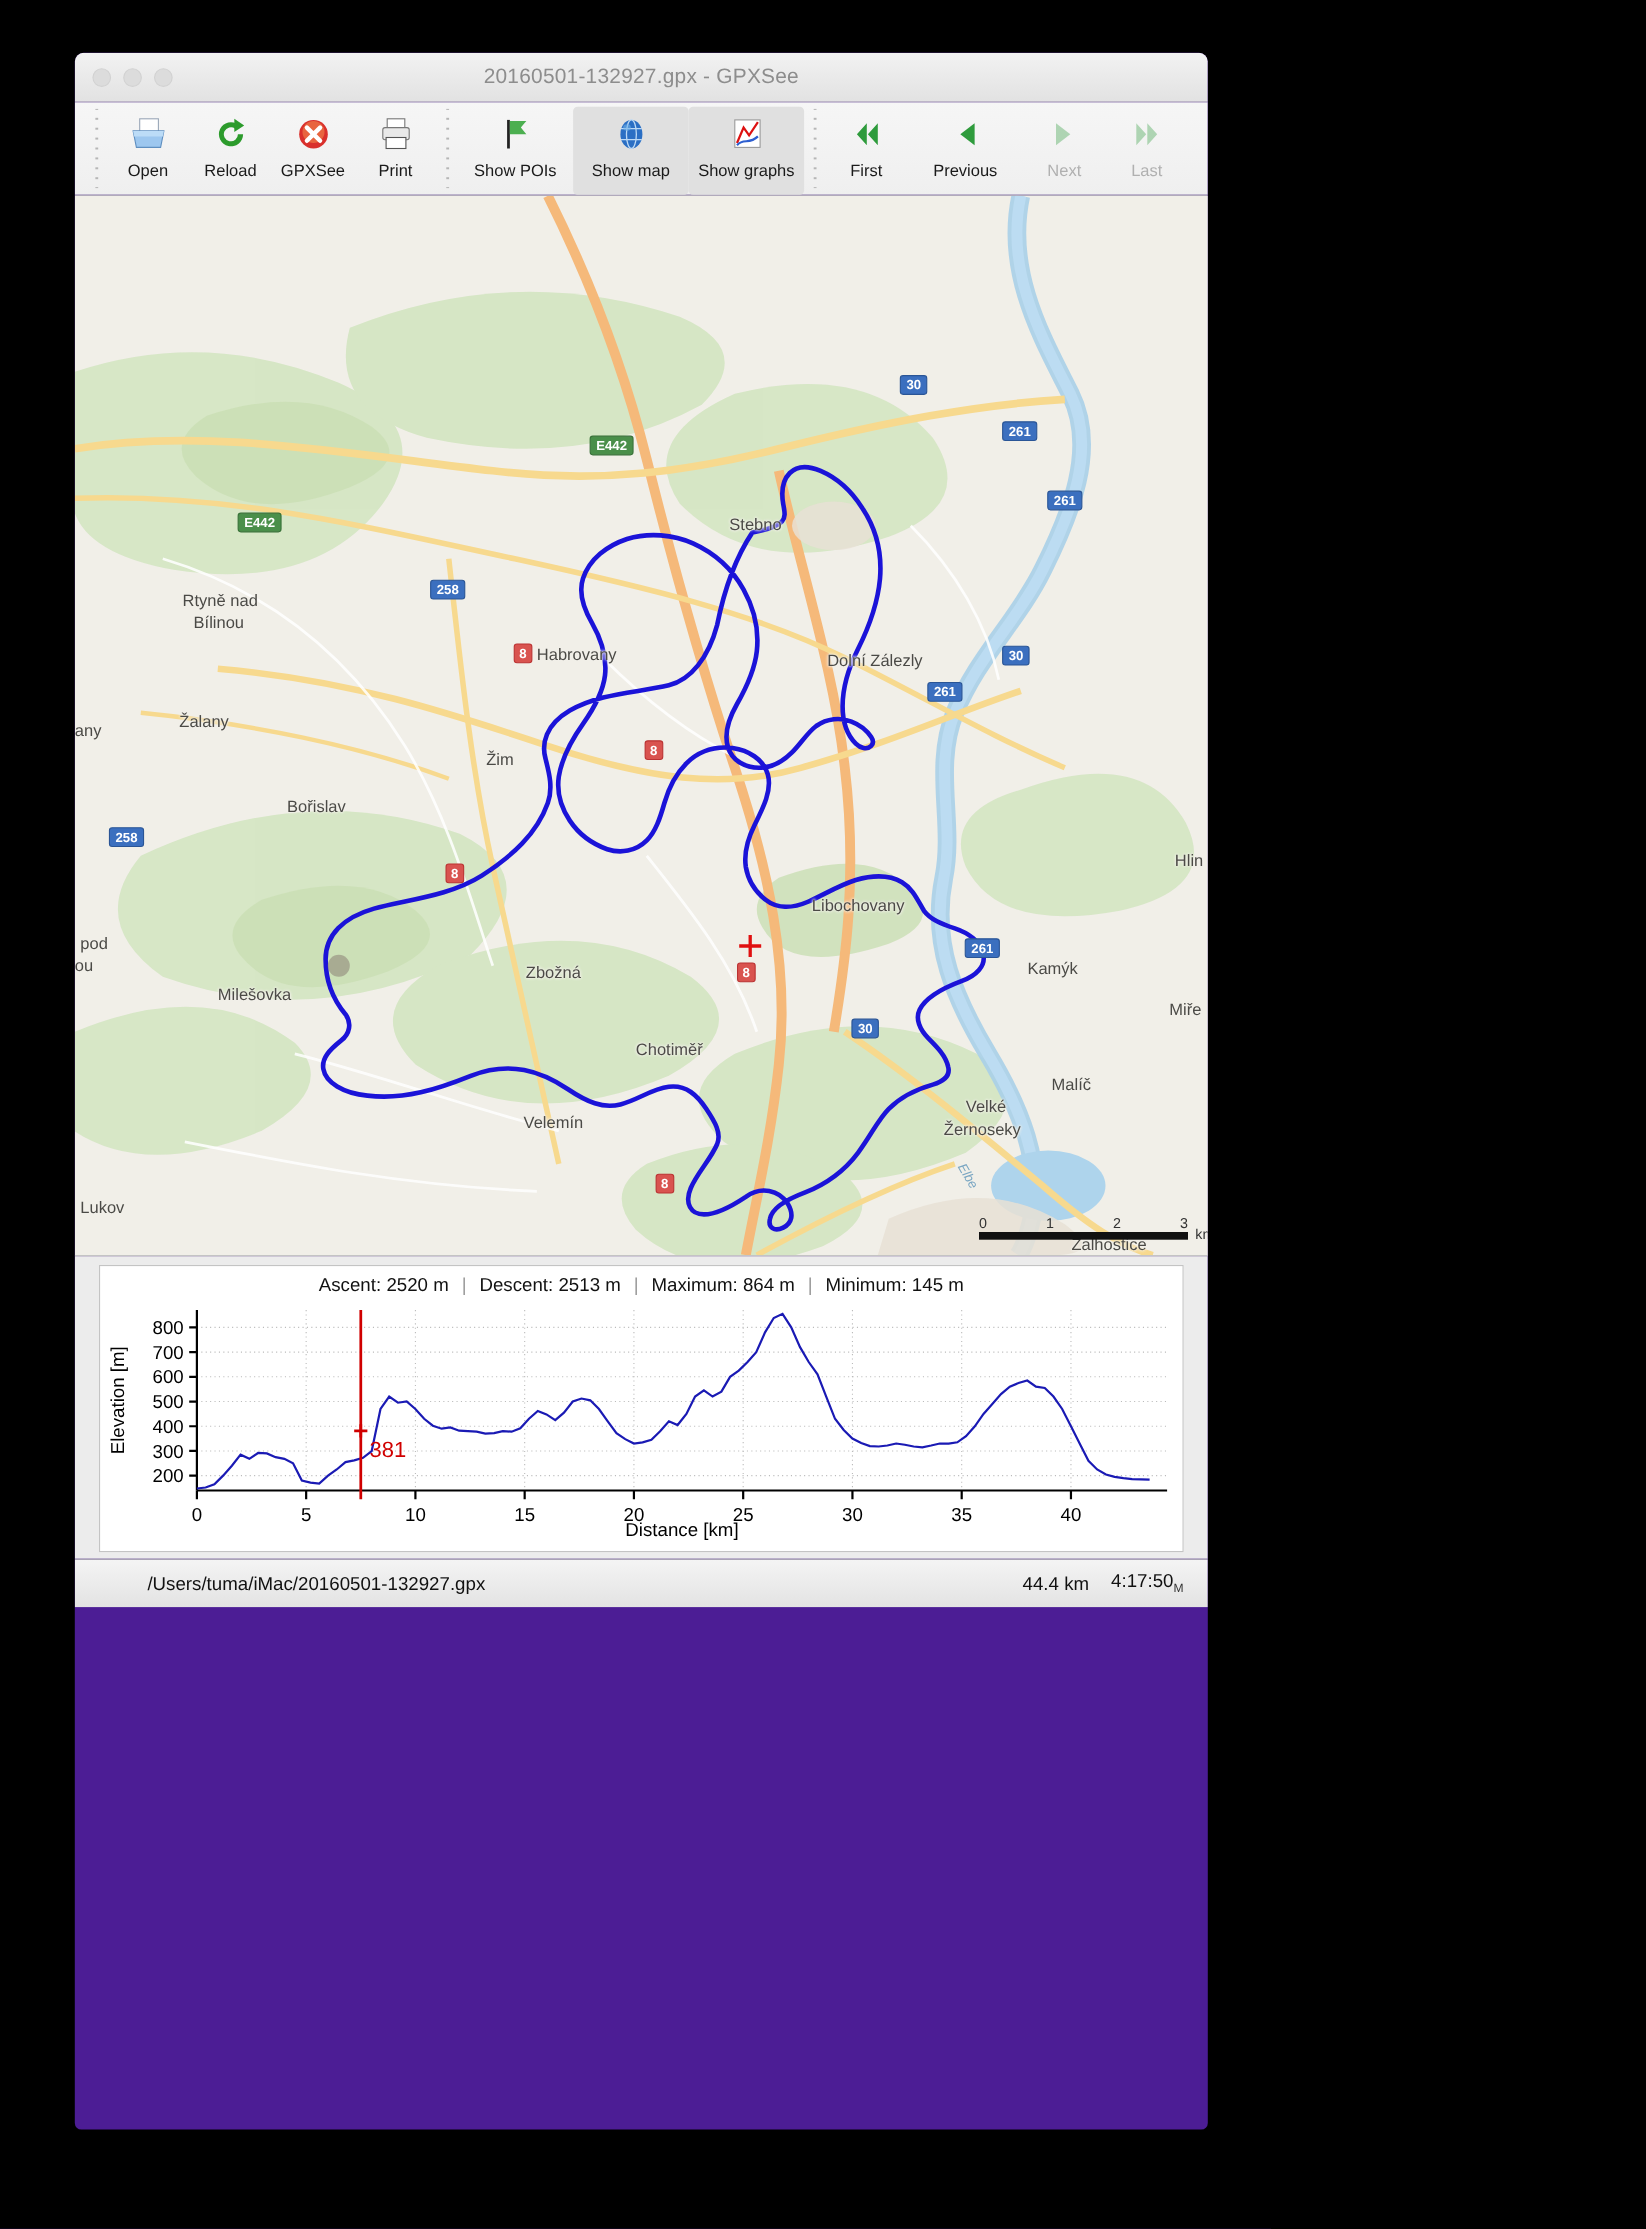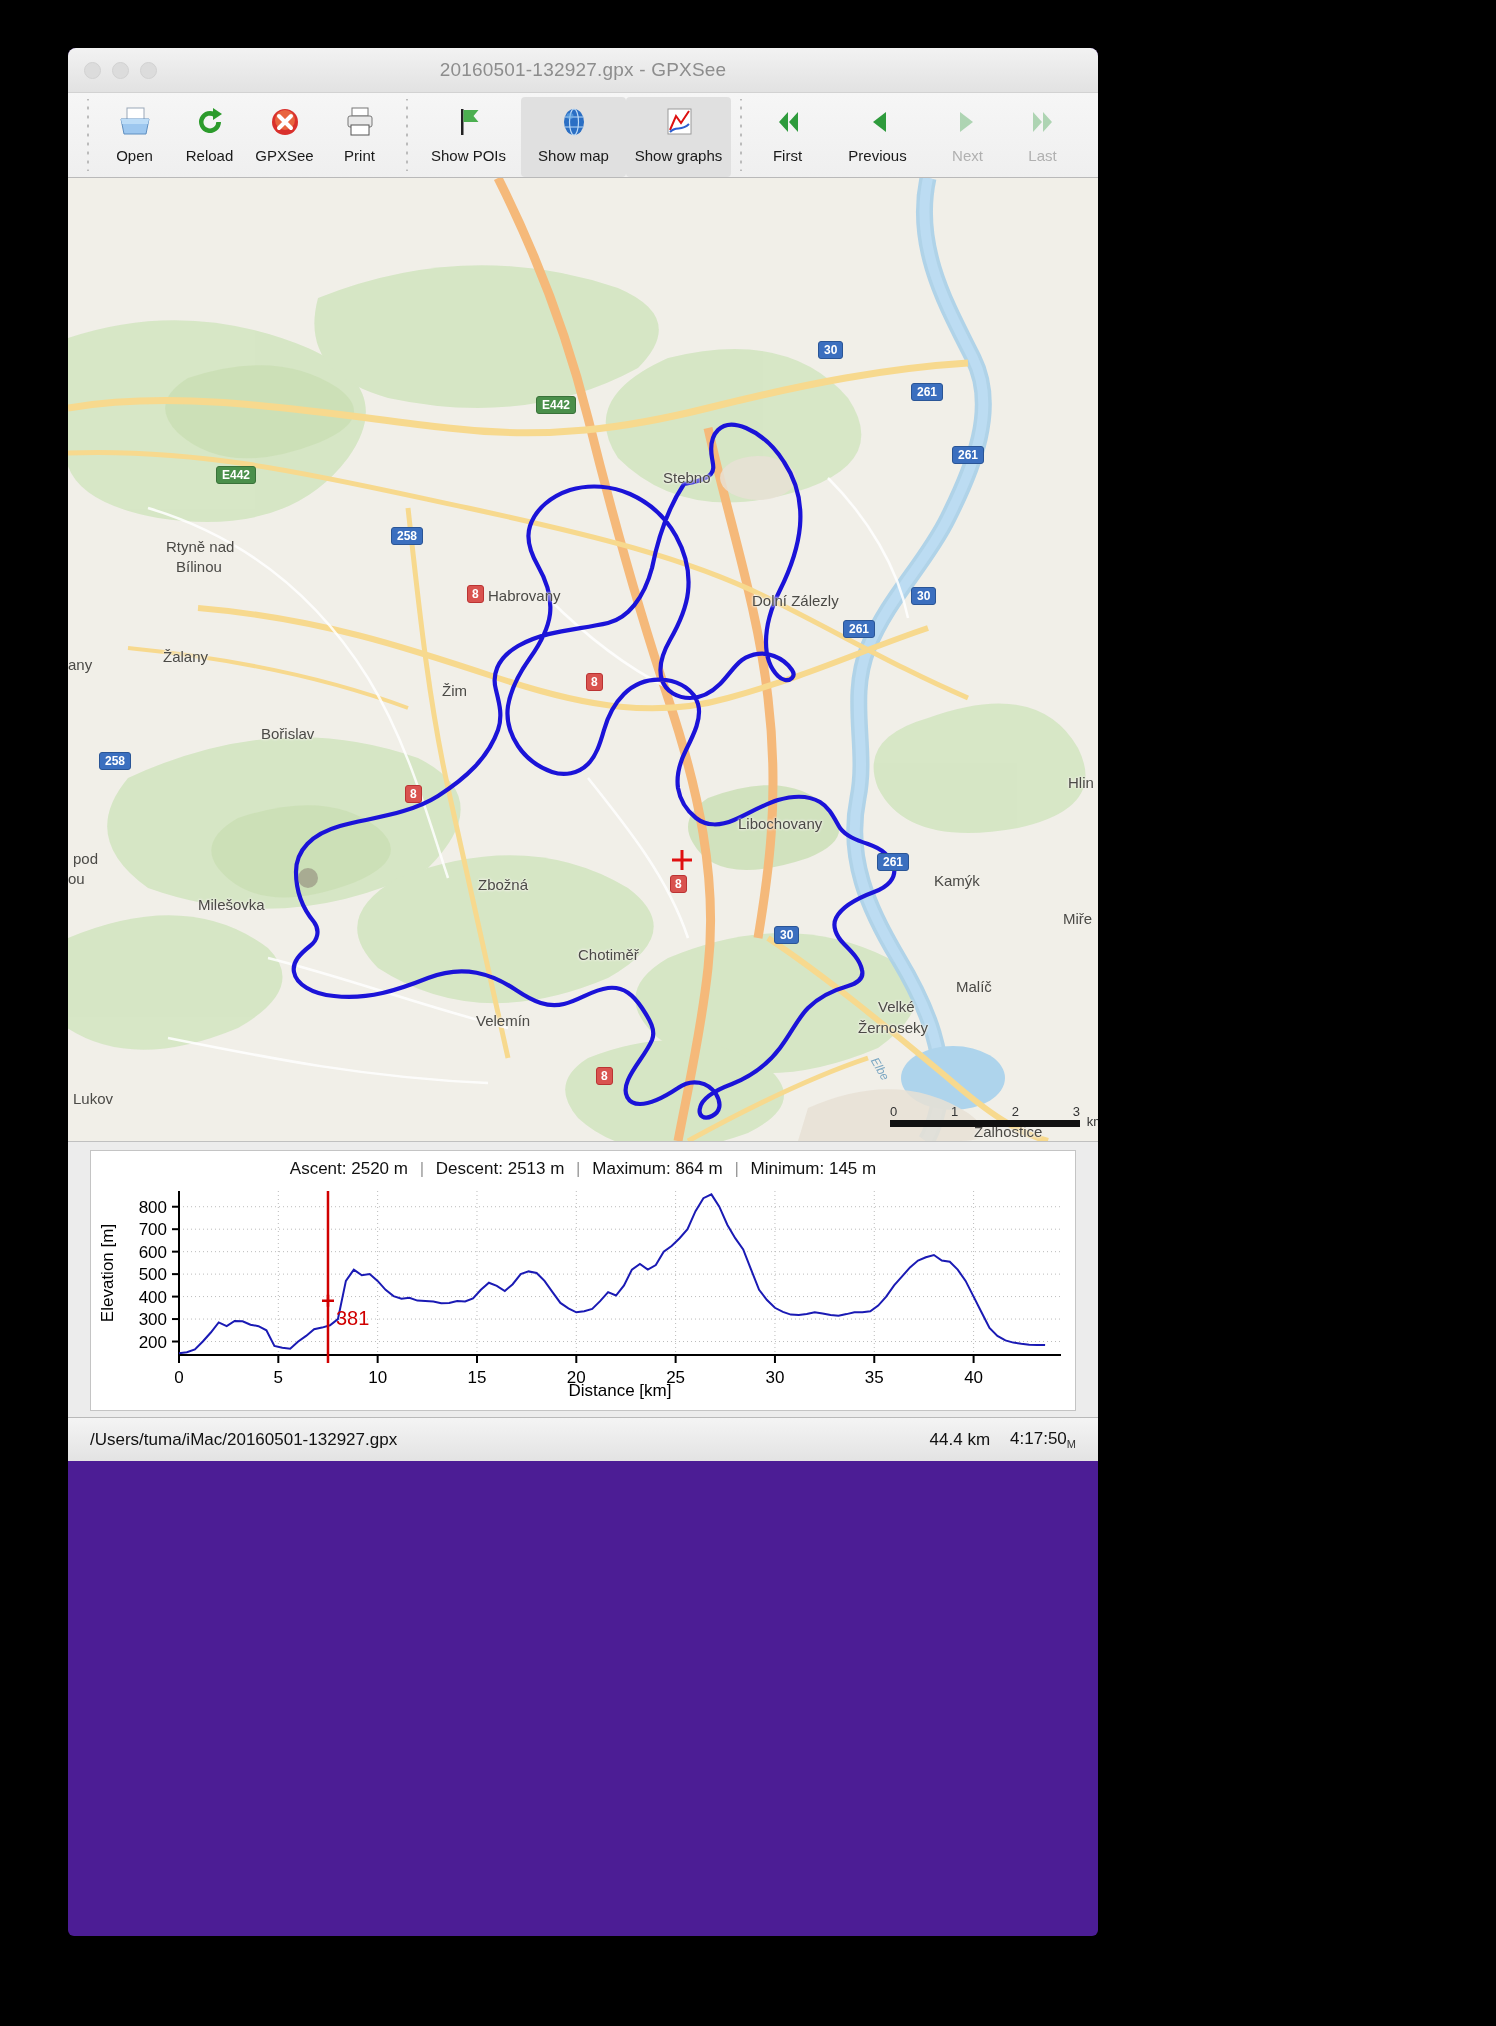--- a/index.html
+++ b/index.html
@@ -63,21 +63,21 @@
   .graphpane{height:275px;background:#ececec;padding:8px 22px 6px 22px;box-sizing:border-box;}
   .graphbox{background:#fff;border:1px solid #c4c4c4;height:100%;box-sizing:border-box;
     position:relative;}
   .stats{text-align:center;font-size:17px;color:#111;padding-top:8px;}
   .stats .sep2{color:#999;margin:0 7px;}
 
   
   .statusbar{height:44px;background:linear-gradient(#f4f4f4,#e3e3e3);
     border-top:1px solid #b9b9b9;display:flex;align-items:center;
     padding:0 22px;box-sizing:border-box;font-size:17px;color:#111;}
-  .statusbar .path{flex:1;}
+  .statusbar .path{flex:1;margin-left:44px;}
   .statusbar .dist{margin-right:20px;}
   .sub{font-size:11px;vertical-align:sub;color:#333;}
 </style>
 </head>
 <body>
 
 <div class="window">
 
   <div class="titlebar">
     <div class="traffic">

